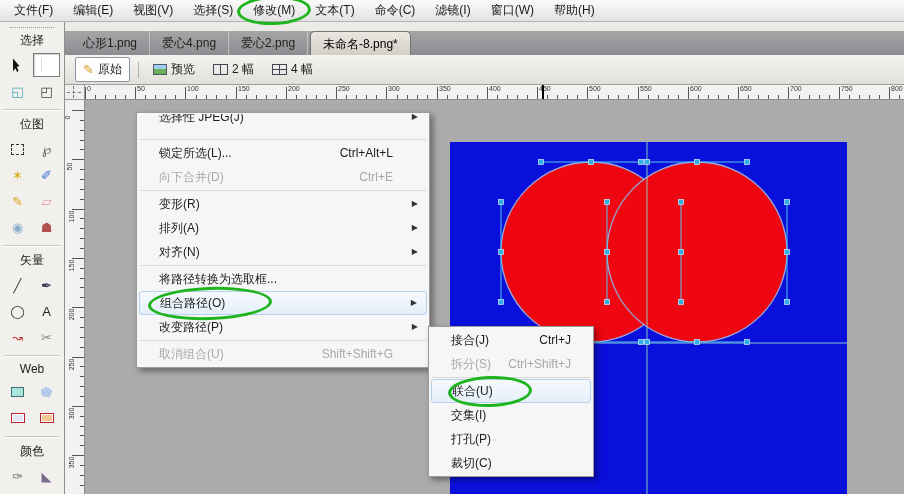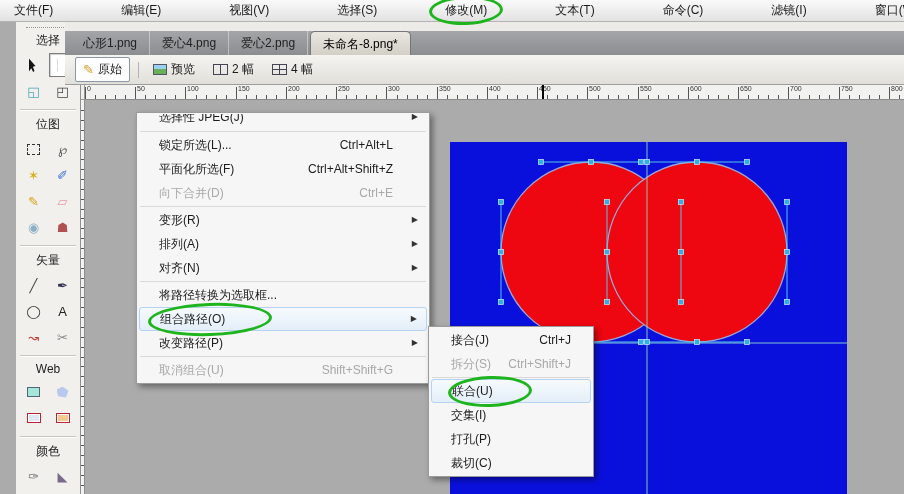--- a/index.html
+++ b/index.html
@@ -3,27 +3,27 @@
 <meta charset="utf-8">
 <style>
   html,body{margin:0;padding:0;background:#666;}
   *{box-sizing:border-box;}
   #win{position:relative;width:904px;height:494px;overflow:hidden;
        font-family:"Liberation Sans","DejaVu Sans",sans-serif;background:#ababab;}
 
   
   #menubar{position:absolute;left:0;top:0;width:904px;height:22px;
     background:linear-gradient(#fafafa,#e2e2e2);border-bottom:1px solid #b3b3b3;
-    display:flex;align-items:center;padding-left:4px;z-index:40;gap:48px;}
+    display:flex;align-items:center;padding-left:4px;z-index:40;}
   .mb-item{position:relative;font-size:12px;color:#1a1a1a;padding:2px 10px;cursor:default;white-space:nowrap;}
   .ellipse{position:absolute;border:3px solid #1eb41e;border-radius:50%;pointer-events:none;z-index:60;}
   .ellipse-menubar{left:-6px;top:-4px;right:-6px;bottom:-4px;transform:rotate(-2deg);}
 
   
-  #sidebar{position:absolute;left:16px;top:22px;width:65px;height:472px;background:#f1f0ed;
+  #sidebar{position:absolute;left:0;top:22px;width:65px;height:472px;background:#f1f0ed;
     border-right:1px solid #8f8f8f;z-index:20;overflow:hidden;}
   .gripper{height:3px;border-top:1px dotted #979797;margin:5px 10px 2px 10px;}
   .sec-label{font-size:12px;color:#1b1b1b;text-align:center;margin:2px 0 3px 0;}
   .sec-sep{border-top:1px solid #c6c5c0;border-bottom:1px solid #ffffff;margin:5px 4px;}
   .tool-grid{display:flex;flex-wrap:wrap;justify-content:center;padding:0 3px;}
   .tool-cell{width:27px;height:24px;display:flex;align-items:center;justify-content:center;
     margin:1px 1px;border:1px solid transparent;cursor:pointer;}
   .tool-cell.selected{background:#ffffff;border:1px solid #7d7d7d;box-shadow:inset 1px 1px 1px #cfcfcf;}
   .tool-glyph{font-size:13px;line-height:13px;}
   .ic{display:inline-block;}
@@ -91,21 +91,21 @@
   .menu-row{position:relative;height:24px;line-height:24px;font-size:12px;color:#1c1c1c;
     margin:0 2px;cursor:pointer;white-space:nowrap;}
   .menu-row .lbl{padding-left:20px;}
   .menu-row .sc{position:absolute;right:34px;color:#1c1c1c;}
   #submenu .menu-row .sc{right:20px;}
   .menu-row.disabled,.menu-row.disabled .sc{color:#a8a8a8;cursor:default;}
   .menu-row .arr{position:absolute;right:9px;top:0;font-size:8px;color:#333;}
   .menu-row.hl{background:linear-gradient(#f6fafd,#e4eff9);border:1px solid #b5d3ee;border-radius:3px;
     line-height:22px;}
   .menu-sep{border-top:1px solid #d9d9d9;margin:1px 3px;}
-  .menu-row.partial{height:16px;overflow:hidden;}
+  .menu-row.partial{height:24px;overflow:hidden;}
   .menu-row.partial .inner{position:relative;top:-9px;}
   .ellipse-menu-item{left:8px;top:-5px;width:124px;height:33px;transform:rotate(-2deg);}
   .ellipse-submenu-item{left:16px;top:-4px;width:84px;height:31px;transform:rotate(-2deg);}
 </style>
 </head>
 <body>
 
 <div id="win">
   <div id="menubar">
       <span class="mb-item">文件(F)</span>
@@ -438,21 +438,20 @@
           <rect x="334.5" y="157.5" width="5" height="5" fill="#2eafe6" stroke="#cdeefb" stroke-width="0.7"></rect>
         </svg>
       </div>
   </div>
   <div id="mainmenu" class="menu-panel">
       <div class="menu-row partial">
         <div class="inner"><span class="lbl">选择性 JPEG(J)</span><span class="arr">▶</span></div>
       </div>
       <div class="menu-sep"></div>
       <div class="menu-row"><span class="lbl">锁定所选(L)...</span><span class="sc">Ctrl+Alt+L</span></div>
-      <div class="menu-row"><span class="lbl">平面化所选(F)</span><span class="sc">Ctrl+Alt+Shift+Z</span></div>
       <div class="menu-row disabled"><span class="lbl">向下合并(D)</span><span class="sc">Ctrl+E</span></div>
       <div class="menu-sep"></div>
       <div class="menu-row"><span class="lbl">变形(R)</span><span class="arr">▶</span></div>
       <div class="menu-row"><span class="lbl">排列(A)</span><span class="arr">▶</span></div>
       <div class="menu-row"><span class="lbl">对齐(N)</span><span class="arr">▶</span></div>
       <div class="menu-sep"></div>
       <div class="menu-row"><span class="lbl">将路径转换为选取框...</span></div>
       <div class="menu-row hl"><span class="lbl">组合路径(O)</span><span class="arr">▶</span><div class="ellipse ellipse-menu-item"></div></div>
       <div class="menu-row"><span class="lbl">改变路径(P)</span><span class="arr">▶</span></div>
       <div class="menu-sep"></div>

